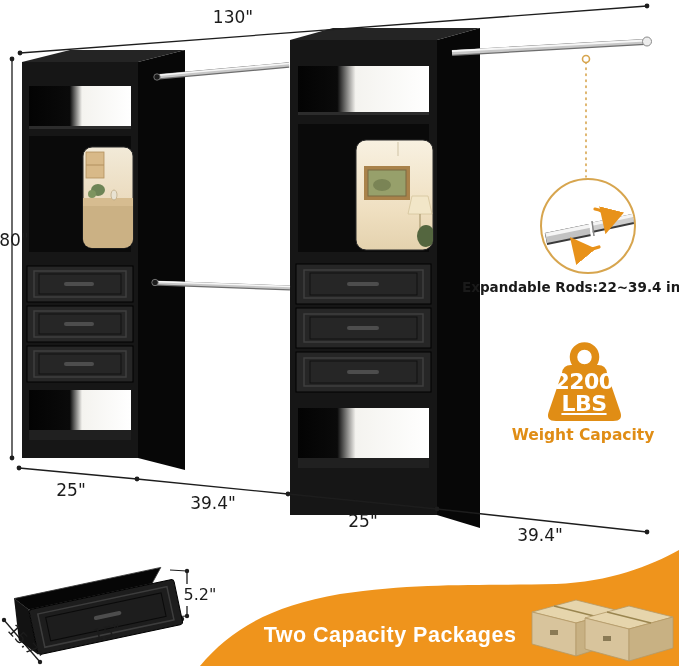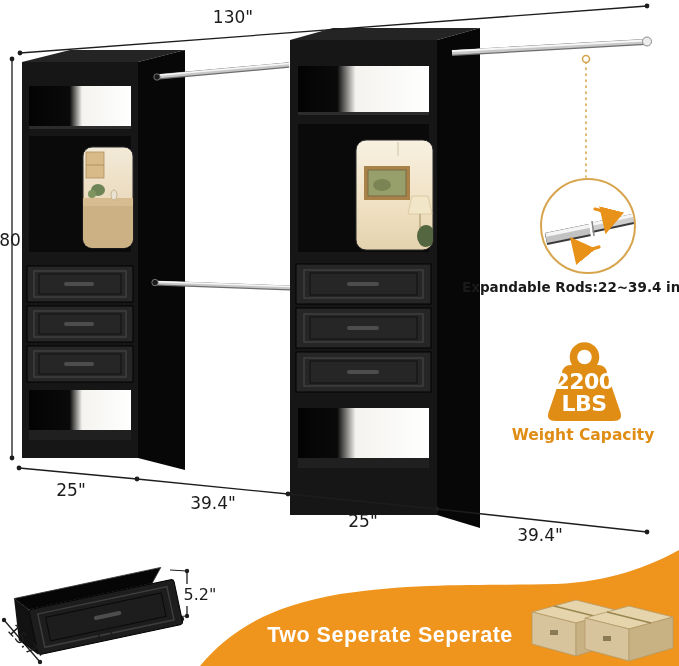--- a/index.html
+++ b/index.html
@@ -291,19 +291,19 @@
 <div class="lbl dim-sm" style="left:200px;top:595px;">5.2"</div>
 
 <div class="lbl dim-sm rot-n12" style="left:107px;top:633px;">15"</div>
 
 <div class="lbl dim-sm rot-p47" style="left:25px;top:643px;">15.7"</div>
 
 <div class="lbl callout-label" style="left:580px;top:288px;">Expandable Rods:22~39.4 inch</div>
 
 <div class="lbl weight-txt" style="left:584px;top:382px;">2200</div>
 
-<div class="lbl weight-txt" style="left:584px;top:404px;">LBS</div>
+<div class="lbl weight-txt" style="left:584px;top:404px;text-decoration:underline;">LBS</div>
 
 <div class="lbl weight-cap" style="left:583px;top:436px;text-align:center;">Weight Capacity</div>
 
-<div class="lbl banner-txt" style="left:390px;top:636px;">Two Seperate Seperate</div>
+<div class="lbl banner-txt" style="left:390px;top:636px;">Two Capacity Packages</div>
 
 </div>
 
 </body></html>

